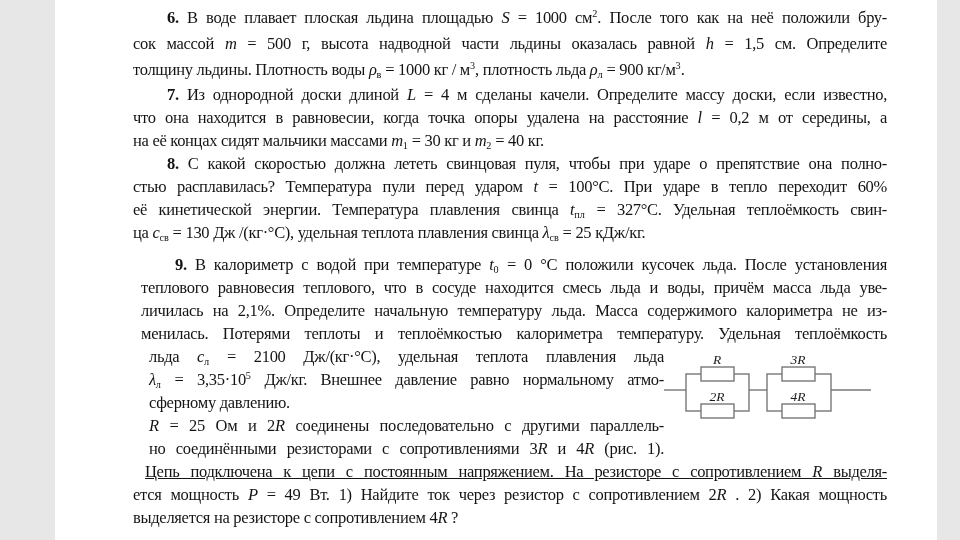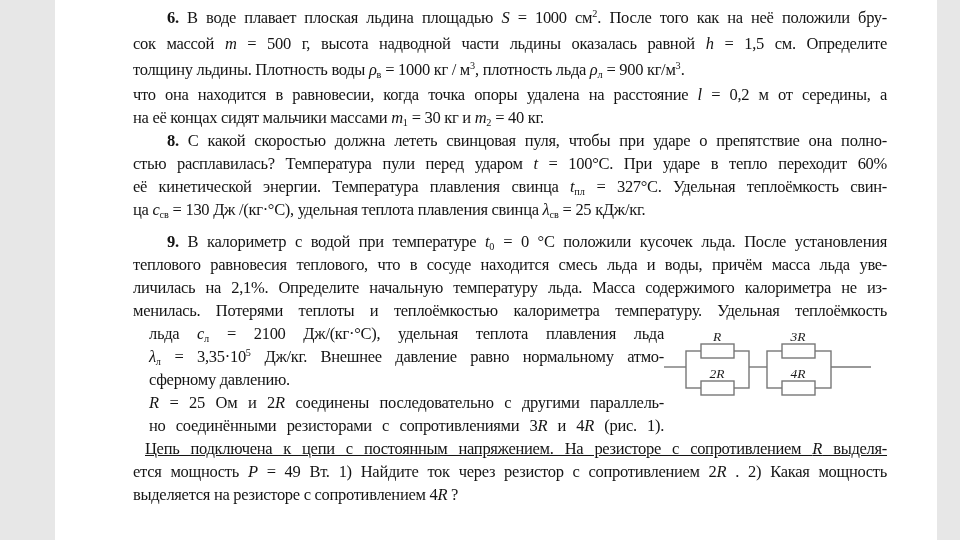--- a/index.html
+++ b/index.html
@@ -19,21 +19,21 @@
     letter-spacing:-0.3px;
   }
   .line{
     line-height:23px;
     text-align:justify;
     text-align-last:justify;
     -moz-text-align-last:justify;
     white-space:normal;
   }
   .block-p6 .line{line-height:26px;}
-  .block-p9top{margin-top:9px;}
+  .block-p9top{margin-top:9px;margin-left:8px;}
   .line.nj{text-align-last:left;-moz-text-align-last:left;}
   .line.ind{text-indent:34px;}
   .line.inds{text-indent:12px;text-decoration:underline;}
   sub,sup{font-size:62%;line-height:0;letter-spacing:0;}
   sup{vertical-align:0.55em;}
   sub{vertical-align:-0.25em;}
   b{font-weight:bold;}
   i{font-style:italic;}
   .wrap-row{display:flex;align-items:flex-start;justify-content:center;}
   .col-text{width:515px;}
@@ -54,20 +54,21 @@
   <div class="page">
     <div class="content">
 
       <div class="block block-p6">
           <div class="line ind"><b>6.</b> В воде плавает плоская льдина площадью <i>S</i> = 1000 см<sup>2</sup>. После того как на неё положили бру-</div>
           <div class="line">сок массой <i>m</i> = 500 г, высота надводной части льдины оказалась равной <i>h</i> = 1,5 см. Определите</div>
           <div class="line nj">толщину льдины. Плотность воды <i>ρ</i><sub>в</sub> = 1000 кг / м<sup>3</sup>, плотность льда <i>ρ</i><sub>л</sub> = 900 кг/м<sup>3</sup>.</div>
         </div>
 
       <div class="block block-p7">
+          <div class="line ind"><b>7.</b> Из однородной доски длиной <i>L</i> = 4 м сделаны качели. Определите массу доски, если известно,</div>
           <div class="line">что она находится в равновесии, когда точка опоры удалена на расстояние <i>l</i> = 0,2 м от середины, а</div>
           <div class="line nj">на её концах сидят мальчики массами <i>m</i><sub>1</sub> = 30 кг и <i>m</i><sub>2</sub> = 40 кг.</div>
         </div>
 
       <div class="block block-p8">
           <div class="line ind"><b>8.</b> С какой скоростью должна лететь свинцовая пуля, чтобы при ударе о препятствие она полно-</div>
           <div class="line">стью расплавилась? Температура пули перед ударом <i>t</i> = 100°С. При ударе в тепло переходит 60%</div>
           <div class="line">её кинетической энергии. Температура плавления свинца <i>t</i><sub>пл</sub> = 327°С. Удельная теплоёмкость свин-</div>
           <div class="line nj">ца <i>c</i><sub>св</sub> = 130 Дж /(кг·°С), удельная теплота плавления свинца <i>λ</i><sub>св</sub> = 25 кДж/кг.</div>
         </div>

